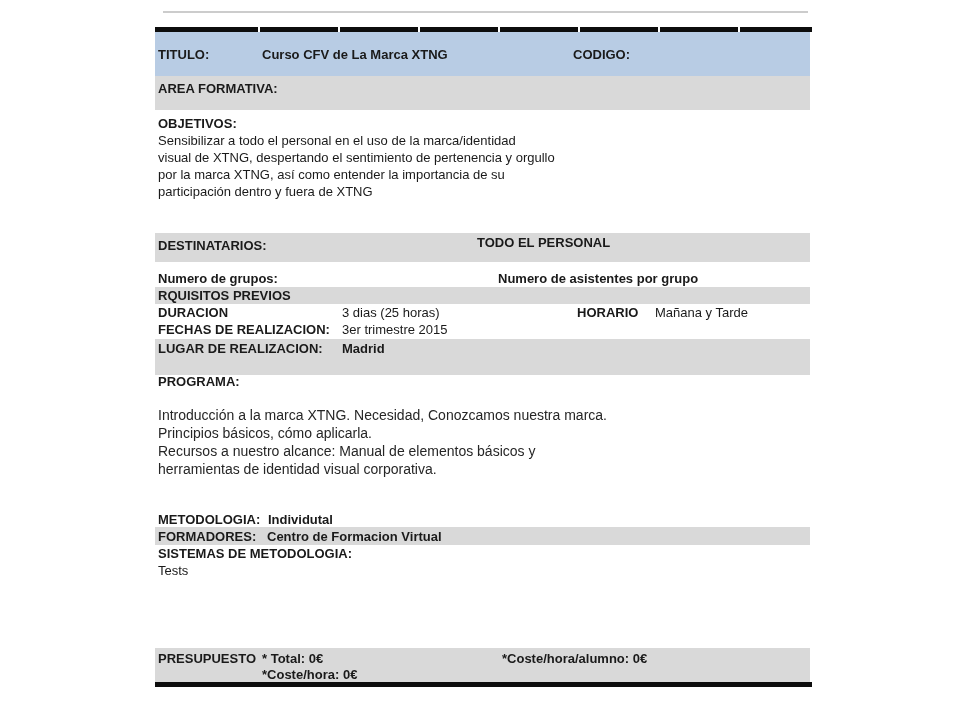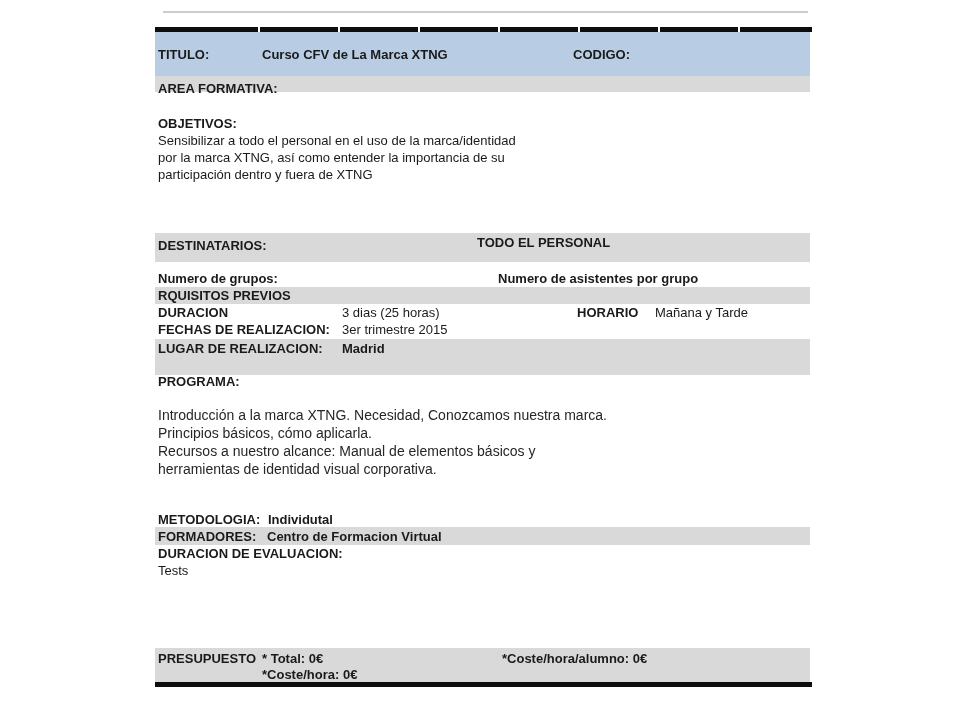--- a/index.html
+++ b/index.html
@@ -37,21 +37,21 @@
       #0d0d0d 585px 657px);
   }
   .bottom-bar {
     left: 155px; top: 682px; width: 657px; height: 5px;
     background: #0d0d0d;
   }
   .row { left: 155px; width: 655px; }
   .row-blue { background: #b8cce4; }
   .row-gray { background: #d9d9d9; }
   .title-row { top: 32px; height: 44px; }
-  .area-row { top: 76px; height: 16px; }
+  .area-row { top: 76px; height: 34px; }
   .dest-row { top: 233px; height: 29px; }
   .req-row { top: 287px; height: 17px; line-height: 17px; }
   .lugar-row { top: 339px; height: 36px; }
   .form-row { top: 527px; height: 18px; line-height: 18px; }
   .pres-row { top: 648px; height: 35px; }
   .objetivos-block { left: 158px; top: 115px; line-height: 17px; }
   .programa-block {
     left: 158px; top: 406px;
     font-size: 14px; line-height: 18px; color: #262626;
   }
@@ -70,20 +70,21 @@
     <span class="abs b" style="left:418px; top:15px;">CODIGO:</span>
   </div>
 
   <div class="abs row row-gray area-row">
     <span class="abs b" style="left:3px; top:5px;">AREA FORMATIVA:</span>
   </div>
 
   <div class="abs objetivos-block">
     <div class="b">OBJETIVOS:</div>
     <div>Sensibilizar a todo el personal en el uso de la marca/identidad</div>
+    <div>visual de XTNG, despertando el sentimiento de pertenencia y orgullo</div>
     <div>por la marca XTNG, así como entender la importancia de su</div>
     <div>participación dentro y fuera de XTNG</div>
   </div>
 
   <div class="abs row row-gray dest-row">
     <span class="abs b" style="left:3px; top:5px;">DESTINATARIOS:</span>
     <span class="abs b" style="left:322px; top:2px;">TODO EL PERSONAL</span>
   </div>
 
   <div class="abs" style="left:155px; top:271px; width:655px;">
@@ -123,21 +124,21 @@
   <div class="abs" style="left:158px; top:512px;">
     <span class="b">METODOLOGIA:</span>
     <span class="b" style="margin-left:4px;">Individutal</span>
   </div>
 
   <div class="abs row row-gray form-row">
     <span class="abs b" style="left:3px; top:1px;">FORMADORES:</span>
     <span class="abs b" style="left:112px; top:1px;">Centro de Formacion Virtual</span>
   </div>
 
-  <div class="abs b" style="left:158px; top:546px;">DURACION DE EVALUACION:</div>
+  <div class="abs b" style="left:158px; top:546px;">SISTEMAS DE METODOLOGIA:</div>
   <div class="abs" style="left:158px; top:563px;">Tests</div>
 
   <div class="abs row row-gray pres-row">
     <span class="abs b" style="left:3px; top:3px;">PRESUPUESTO</span>
     <span class="abs b" style="left:107px; top:3px;">* Total: 0€</span>
     <span class="abs b" style="left:347px; top:3px;">*Coste/hora/alumno: 0€</span>
     <span class="abs b" style="left:107px; top:19px;">*Coste/hora: 0€</span>
   </div>
 
   <div class="abs bottom-bar"></div>

